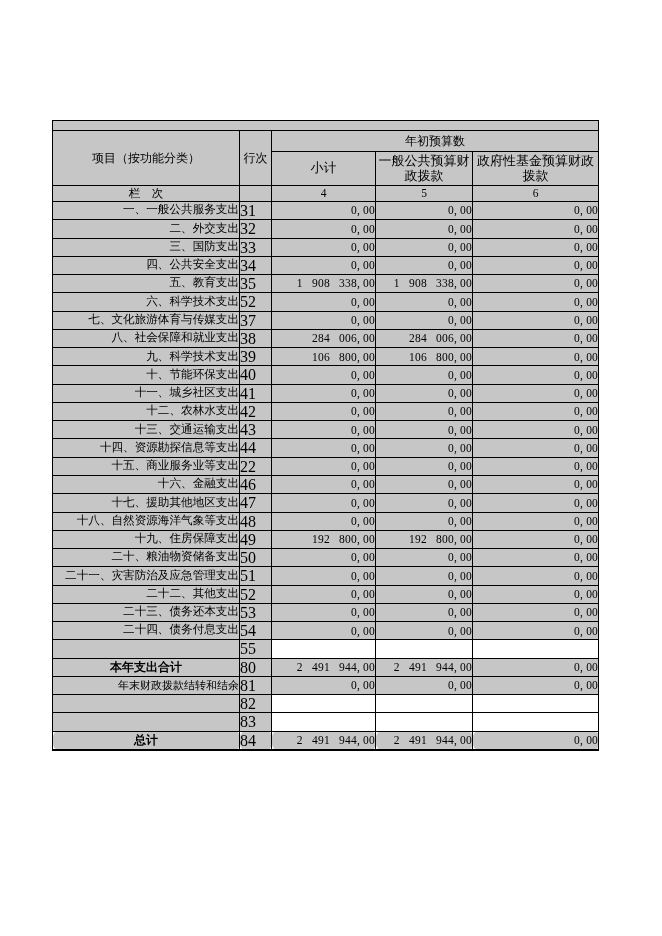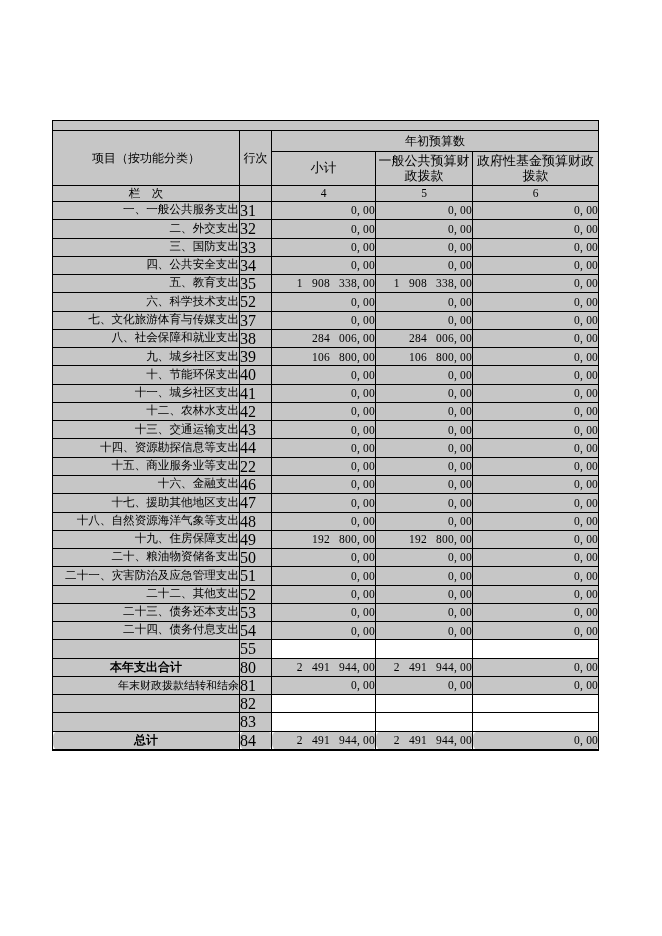--- a/index.html
+++ b/index.html
@@ -156,21 +156,21 @@
           <td class="num">0, 00</td>
         </tr>
         <tr class="drow">
           <td class="lbl">八、社会保障和就业支出</td>
           <td class="rn">38</td>
           <td class="num">284   006, 00</td>
           <td class="num">284   006, 00</td>
           <td class="num">0, 00</td>
         </tr>
         <tr class="drow">
-          <td class="lbl">九、城乡社区支出</td>
+          <td class="lbl">九、科学技术支出</td>
           <td class="rn">39</td>
           <td class="num">106   800, 00</td>
           <td class="num">106   800, 00</td>
           <td class="num">0, 00</td>
         </tr>
         <tr class="drow thick-top">
           <td class="lbl">十、节能环保支出</td>
           <td class="rn">40</td>
           <td class="num">0, 00</td>
           <td class="num">0, 00</td>

